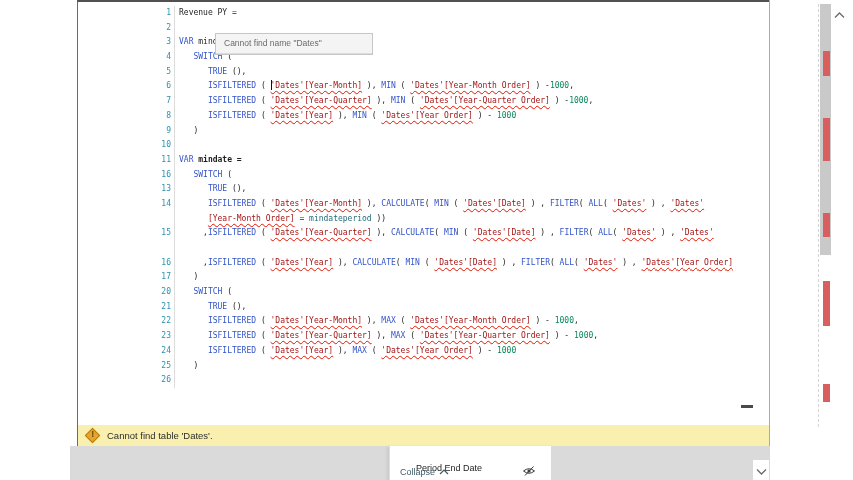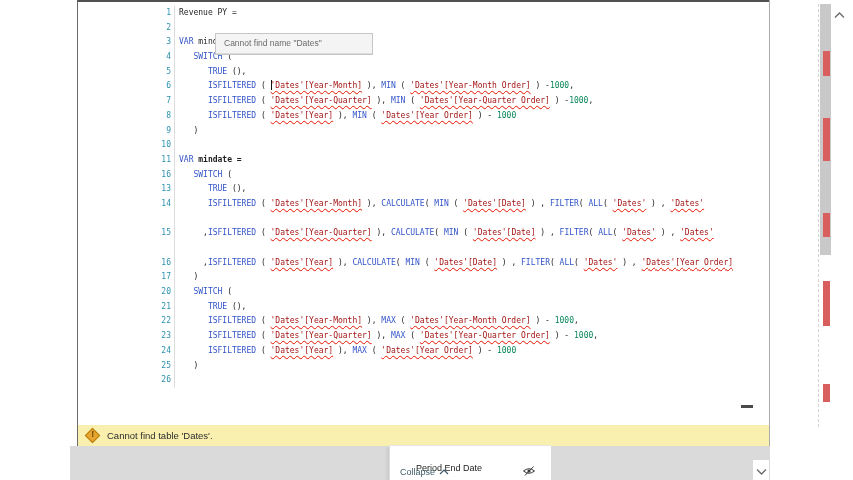--- a/index.html
+++ b/index.html
@@ -107,20 +107,21 @@
         <div class="row">
           <span class="ln">13</span>
           <span class="code"><span style="color: rgb(30, 30, 30);">      </span><span style="color: rgb(51, 84, 200);">TRUE</span><span style="color: rgb(30, 30, 30);"> (),</span></span>
         </div>
         <div class="row">
           <span class="ln">14</span>
           <span class="code"><span style="color: rgb(30, 30, 30);">      </span><span style="color: rgb(51, 84, 200);">ISFILTERED</span><span style="color: rgb(30, 30, 30);"> ( </span><span class="sq" style="color: rgb(163, 21, 21); text-decoration-color: rgb(229, 20, 0);">'Dates'[Year-Month]</span><span style="color: rgb(30, 30, 30);"> ), </span><span style="color: rgb(51, 84, 200);">CALCULATE</span><span style="color: rgb(30, 30, 30);">( </span><span style="color: rgb(51, 84, 200);">MIN</span><span style="color: rgb(30, 30, 30);"> ( </span><span class="sq" style="color: rgb(163, 21, 21); text-decoration-color: rgb(229, 20, 0);">'Dates'[Date]</span><span style="color: rgb(30, 30, 30);"> ) , </span><span style="color: rgb(51, 84, 200);">FILTER</span><span style="color: rgb(30, 30, 30);">( </span><span style="color: rgb(51, 84, 200);">ALL</span><span style="color: rgb(30, 30, 30);">( </span><span class="sq" style="color: rgb(163, 21, 21); text-decoration-color: rgb(229, 20, 0);">'Dates'</span><span style="color: rgb(30, 30, 30);"> ) , </span><span class="sq" style="color: rgb(163, 21, 21); text-decoration-color: rgb(229, 20, 0);">'Dates'</span></span>
         </div>
         <div class="row">
           <span class="ln"></span>
+          <span class="code"><span style="color: rgb(30, 30, 30);">      </span><span class="sq" style="color: rgb(163, 21, 21); text-decoration-color: rgb(229, 20, 0);">[Year-Month Order]</span><span style="color: rgb(30, 30, 30);"> = </span><span style="color: rgb(37, 109, 120);">mindateperiod</span><span style="color: rgb(30, 30, 30);"> ))</span></span>
         </div>
         <div class="row">
           <span class="ln">15</span>
           <span class="code"><span style="color: rgb(30, 30, 30);">     ,</span><span style="color: rgb(51, 84, 200);">ISFILTERED</span><span style="color: rgb(30, 30, 30);"> ( </span><span class="sq" style="color: rgb(163, 21, 21); text-decoration-color: rgb(229, 20, 0);">'Dates'[Year-Quarter]</span><span style="color: rgb(30, 30, 30);"> ), </span><span style="color: rgb(51, 84, 200);">CALCULATE</span><span style="color: rgb(30, 30, 30);">( </span><span style="color: rgb(51, 84, 200);">MIN</span><span style="color: rgb(30, 30, 30);"> ( </span><span class="sq" style="color: rgb(163, 21, 21); text-decoration-color: rgb(229, 20, 0);">'Dates'[Date]</span><span style="color: rgb(30, 30, 30);"> ) , </span><span style="color: rgb(51, 84, 200);">FILTER</span><span style="color: rgb(30, 30, 30);">( </span><span style="color: rgb(51, 84, 200);">ALL</span><span style="color: rgb(30, 30, 30);">( </span><span class="sq" style="color: rgb(163, 21, 21); text-decoration-color: rgb(229, 20, 0);">'Dates'</span><span style="color: rgb(30, 30, 30);"> ) , </span><span class="sq" style="color: rgb(163, 21, 21); text-decoration-color: rgb(229, 20, 0);">'Dates'</span></span>
         </div>
         <div class="row">
           <span class="ln"></span>
         </div>
         <div class="row">
           <span class="ln">16</span>

